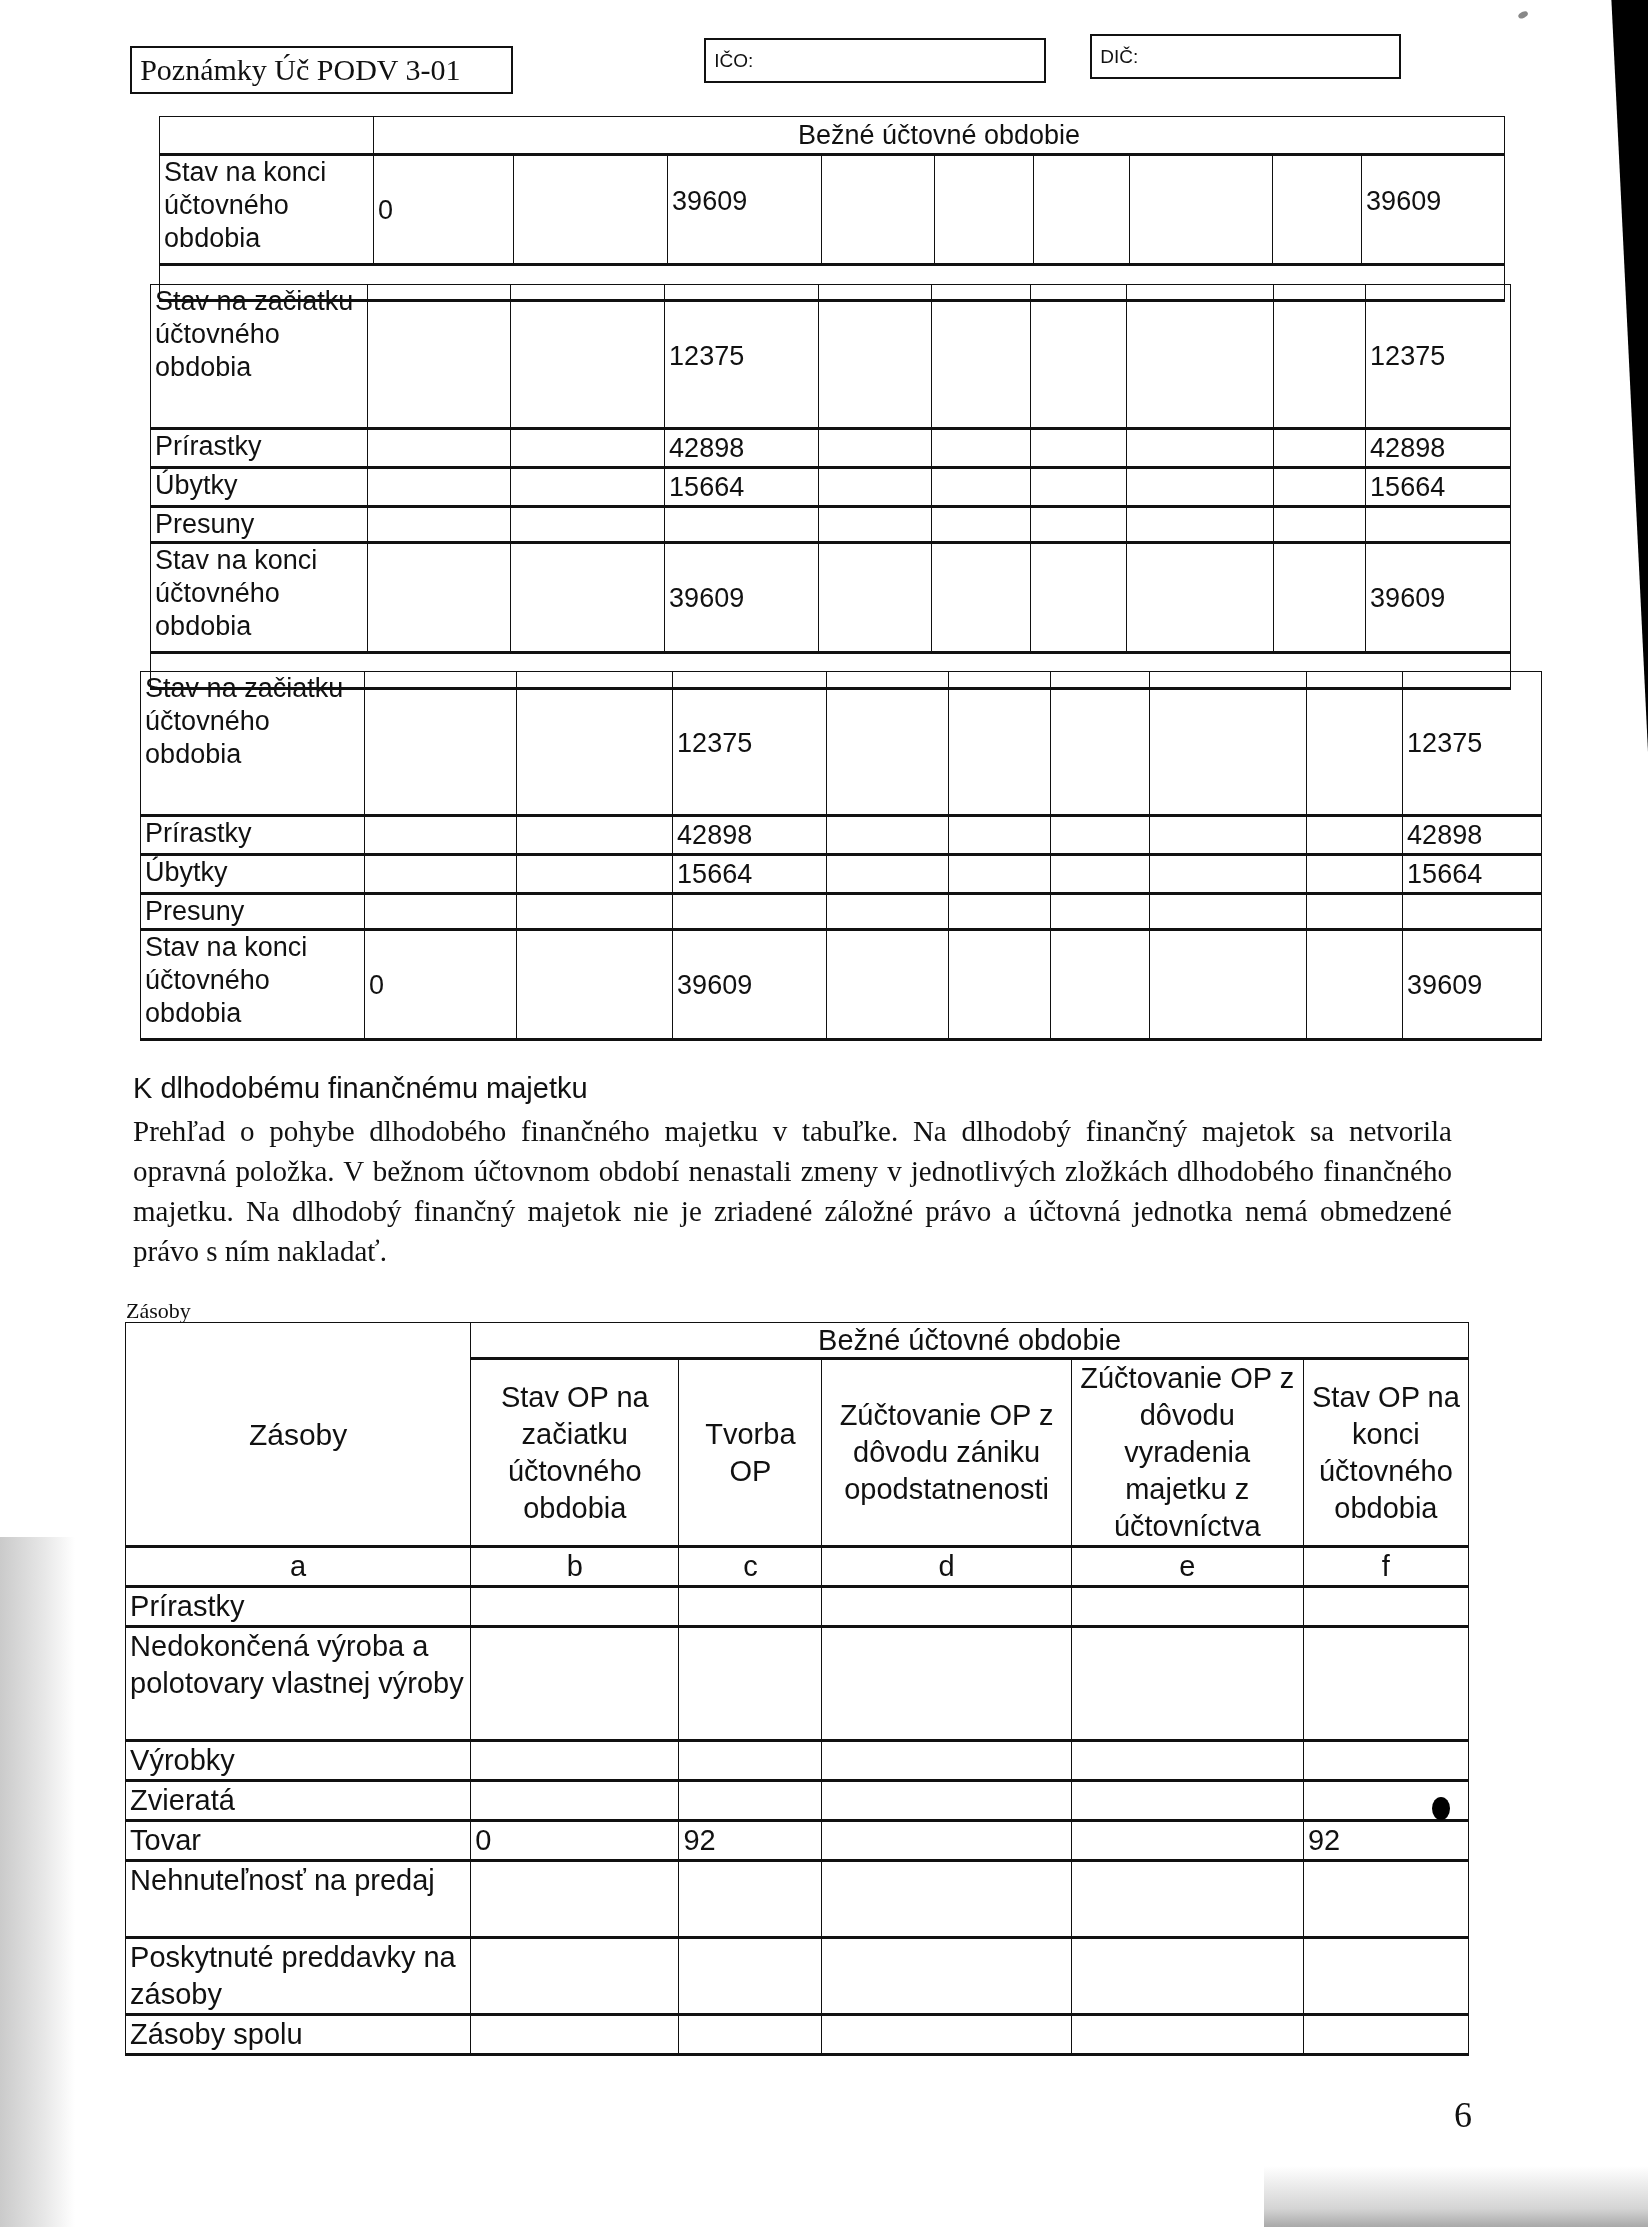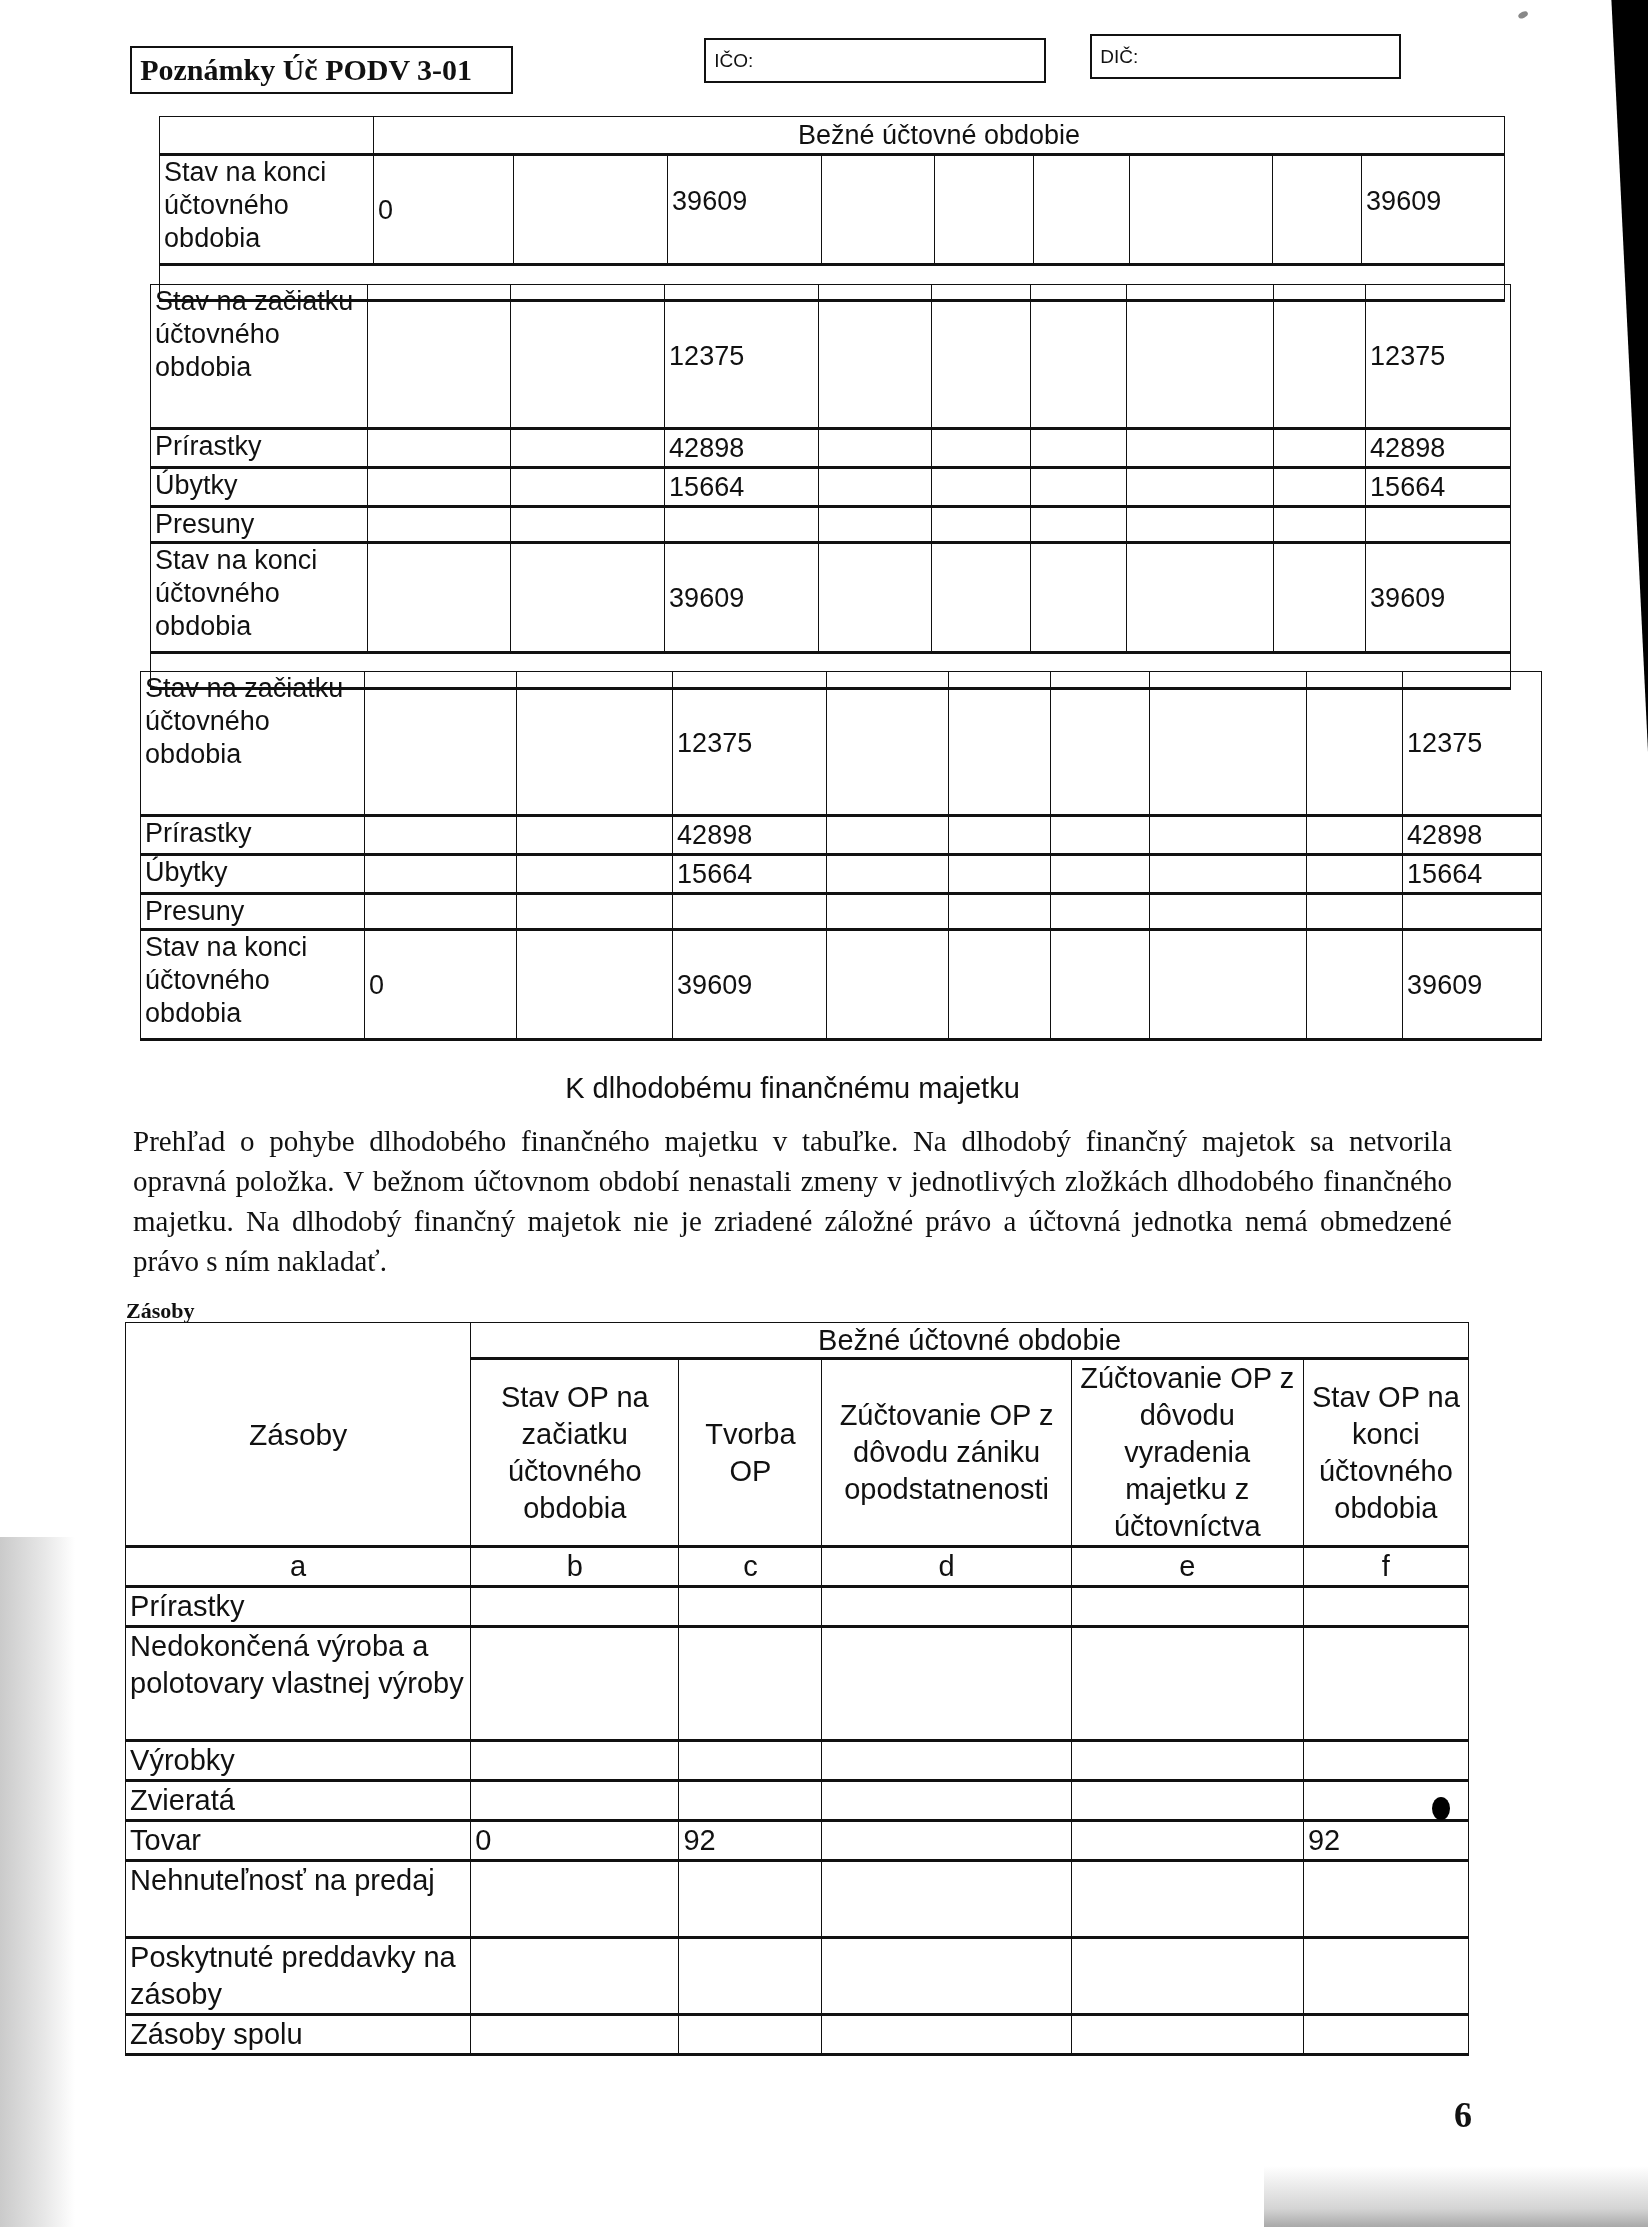--- a/index.html
+++ b/index.html
@@ -2,21 +2,21 @@
 <html style="font-size:11px"><head>
   <meta charset="utf-8">
   <style>
     html, body { margin: 0; padding: 0; }
     body {
       width: 1648px; height: 2227px; position: relative; overflow: hidden;
       background: #ffffff; color: #111;
       font-family: "Liberation Sans", sans-serif;
     }
     .abs { position: absolute; }
-    .serif { font-family: "Liberation Serif", serif; font-weight: bold; }
+    .serif { font-family: "Liberation Serif", serif; }
     .boxed { border: 2.7px solid #111; box-sizing: border-box; }
     .hdrbox { display: flex; align-items: center; font-size: 19px; padding-left: 8.2px; }
     .hdrbox.serif { font-size: 30px; }
 
     
     .edge-right {
       position: absolute; top: 0; right: 0; width: 61px; height: 752px;
       background: #000;
       clip-path: polygon(40% 0, 100% 0, 100% 100%, 100% 100%);
     }
@@ -259,21 +259,21 @@
     <td class="num"></td>
     <td class="num"></td>
     <td class="num"></td>
     <td class="num"></td>
     <td class="num">39609</td>
   </tr>
 </tbody>
   </table>
 
 <div class="para" style="left:133px; top:1071px; width:1319px;">
-  <p style="line-height:34px; margin-bottom:16px;text-align:center;">K dlhodobému finančnému majetku</p>
+  <p style="line-height:34px; margin-bottom:6px;">K dlhodobému finančnému majetku</p>
   <p style="text-align:justify;font-family:Liberation Serif, serif;">Prehľad o pohybe dlhodobého finančného majetku v tabuľke. Na dlhodobý finančný majetok sa netvorila opravná položka. V bežnom účtovnom období nenastali zmeny v jednotlivých zložkách dlhodobého finančného majetku. Na dlhodobý finančný majetok nie je zriadené záložné právo a účtovná jednotka nemá obmedzené právo s ním nakladať.</p>
 </div>
 
 <div class="abs serif" style="left:126px; top:1298px; font-size:22px;">Zásoby</div>
 
 <table class="grid zas" style="left:125px; top:1322px; width:1344px;">
   <colgroup>
     <col style="width:345px">
       <col style="width:208px">
       <col style="width:143px">

